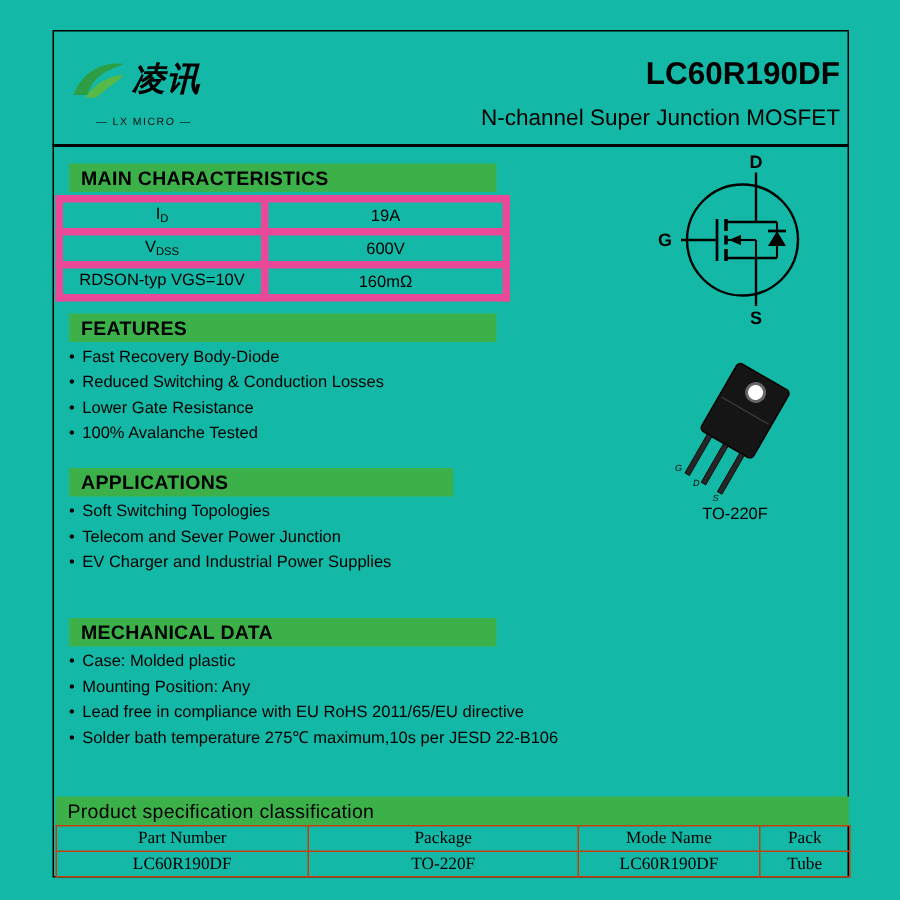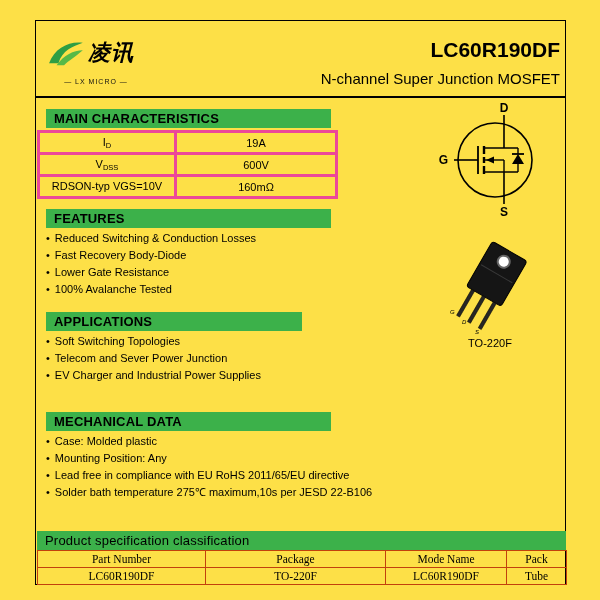--- a/index.html
+++ b/index.html
@@ -1,34 +1,34 @@
 <!DOCTYPE html>
 <html><head>
 <meta charset="utf-8">
 <style>
   * { margin:0; padding:0; box-sizing:border-box; }
   html,body { width:600px; height:600px; background:#fff; font-family:"Liberation Sans", sans-serif; color:#000; }
-  .page { position:relative; width:600px; height:600px; background:#fde047; overflow:hidden; }
+  .page { position:relative; width:600px; height:600px; background:#14b8a6; overflow:hidden; }
 
   .frame { position:absolute; left:35px; top:20px; width:531px; height:565px; border:1px solid #000; }
 
   .logo-row { position:absolute; left:46px; top:38px; display:flex; align-items:center; gap:4px; }
   .logo-cn { font-size:22px; font-weight:bold; font-style:italic; letter-spacing:1px; }
   .logo-sub { position:absolute; left:46px; top:78px; width:100px; text-align:center; font-size:7px; letter-spacing:1px; color:#111; }
 
   .title { position:absolute; right:40px; top:38px; font-size:21px; font-weight:bold; text-align:right; }
   .subtitle { position:absolute; right:40px; top:70px; font-size:15px; text-align:right; }
 
   .hr1 { position:absolute; left:35px; top:96px; width:531px; height:2px; background:#000; }
 
   .bar { position:absolute; background:#3cb14a; color:#000; font-size:13px; font-weight:bold; height:19px; line-height:19px; padding-left:8px; letter-spacing:0.2px; }
   .bar-wide { font-weight:normal; font-size:13px; }
 
   .mtable { position:absolute; left:37px; top:130px; width:298px; border-collapse:collapse; table-layout:fixed; }
-  .mtable td { border:3px solid #ec4899; font-size:11px; text-align:center; height:22px; vertical-align:middle; }
+  .mtable td { border:5px solid #ec4899; font-size:11px; text-align:center; height:22px; vertical-align:middle; }
   .sub { font-size:7.5px; vertical-align:-2px; }
 
   .blist { position:absolute; list-style:none; }
   .blist li { font-size:11px; line-height:17px; color:#000; white-space:nowrap; }
   .blist li::before { content:"\2022"; margin-right:5px; }
 
   .ptable { position:absolute; left:37px; top:550px; width:529px; border-collapse:collapse; table-layout:fixed; font-family:"Liberation Serif", serif; }
   .ptable th, .ptable td { border:1px solid #c2410c; font-size:11.5px; font-weight:normal; text-align:center; height:17px; vertical-align:middle; }
 
   .pkg-label { position:absolute; left:420px; top:337px; width:140px; text-align:center; font-size:11px; }
@@ -102,22 +102,22 @@
     <polygon points="92,64 104,64 98,54" fill="#000"></polygon>
     <line x1="92" y1="54" x2="104" y2="54" stroke="#000" stroke-width="1.8"></line>
     <line x1="98" y1="54" x2="98" y2="48" stroke="#000" stroke-width="1.4"></line>
     <text x="84" y="12" text-anchor="middle" font-size="12" font-weight="bold">D</text>
     <text x="28" y="64" text-anchor="end" font-size="12" font-weight="bold">G</text>
     <text x="84" y="116" text-anchor="middle" font-size="12" font-weight="bold">S</text>
   </svg>
 
   <div class="bar" style="left:46px; top:209px; width:285px;">FEATURES</div>
   <ul class="blist" style="left:46px; top:230px; width:310px;">
+    <li>Fast Recovery Body-Diode</li>
     <li>Reduced Switching &amp; Conduction Losses</li>
-    <li>Fast Recovery Body-Diode</li>
     <li>Lower Gate Resistance</li>
     <li>100% Avalanche Tested</li>
   </ul>
 
   <svg style="position:absolute; left:436px; top:240px;" width="112" height="100" viewBox="0 0 112 100">
     <g transform="rotate(30 56 38)">
       <rect x="38" y="6" width="40" height="52" rx="3" fill="#151515" stroke="#000"></rect>
       <line x1="40" y1="32" x2="76" y2="32" stroke="#383838" stroke-width="1"></line>
       <circle cx="58" cy="18" r="6" fill="#fff" stroke="#666" stroke-width="2"></circle>
       <rect x="44" y="58" width="3.5" height="30" fill="#262626" stroke="#000" stroke-width="0.5"></rect>

